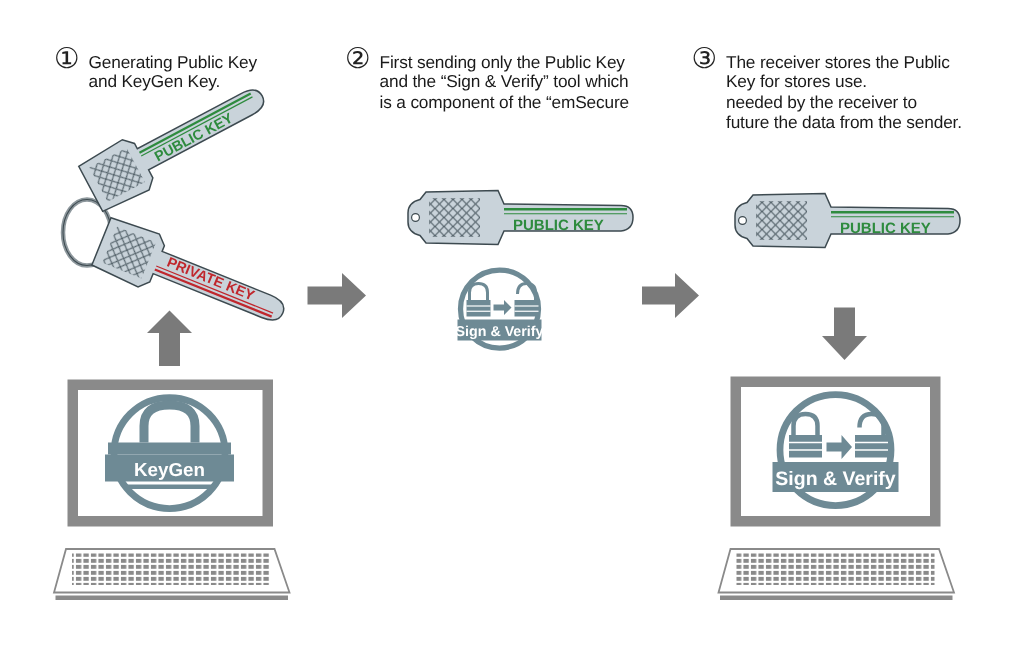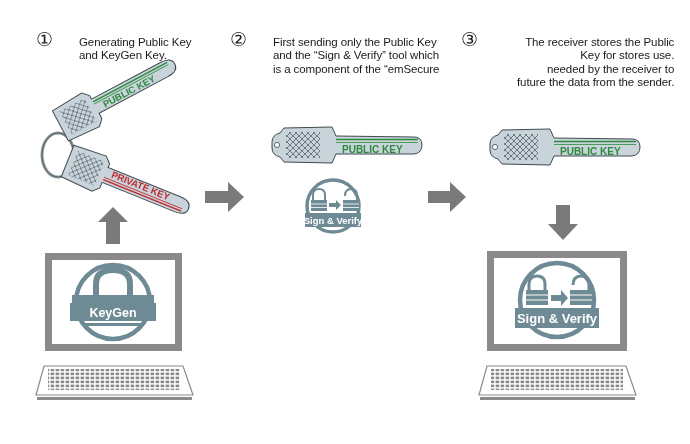--- a/index.html
+++ b/index.html
@@ -1,21 +1,21 @@
 <!DOCTYPE html>
 <html><head>
 <meta charset="utf-8">
 <style>
   html, body { margin: 0; padding: 0; background: #ffffff; }
   body { width: 690px; height: 444px; position: relative; overflow: hidden;
          font-family: "Liberation Sans", sans-serif; color: #1a1a1a; }
   .step { position: absolute; }
   .step-num { position: absolute; font-size: 19px; line-height: 19px; color: #222; }
   .step-text { position: absolute; font-size: 11.5px; line-height: 13.4px; color: #1a1a1a; letter-spacing: -0.1px; }
-  .step-text div { white-space: nowrap; margin-left: 20px; }
+  .step-text div { white-space: nowrap; }
   svg { position: absolute; overflow: visible; }
   .keylabel { font-family: "Liberation Sans", sans-serif; font-weight: bold; }
 </style>
 </head>
 <body>
 
 <div class="step">
   <span class="step-num" style="left:36px;top:30px;">①</span>
   <div class="step-text" style="left:59px;top:36px;">
     <div>Generating Public Key</div>
@@ -27,21 +27,21 @@
   <span class="step-num" style="left:230px;top:30px;">②</span>
   <div class="step-text" style="left:253px;top:36px;">
     <div>First sending only the Public Key</div>
     <div>and the “Sign &amp; Verify” tool which</div>
     <div>is a component of the “emSecure</div>
   </div>
 </div>
 
 <div class="step">
   <span class="step-num" style="left:461px;top:30px;">③</span>
-  <div class="step-text" style="left:497px;top:36px;text-align:right;">
+  <div class="step-text" style="left:484px;top:36px;">
     <div>The receiver stores the Public</div>
     <div>Key for stores use.</div>
     <div>needed by the receiver to</div>
     <div>future the data from the sender.</div>
   </div>
 </div>
 
 <svg width="690" height="444" style="left:0;top:0;">
   <defs>
     <pattern id="xhatch" width="6" height="6" patternUnits="userSpaceOnUse">

